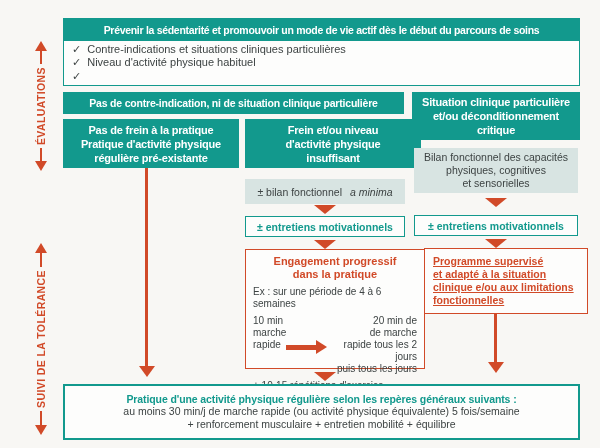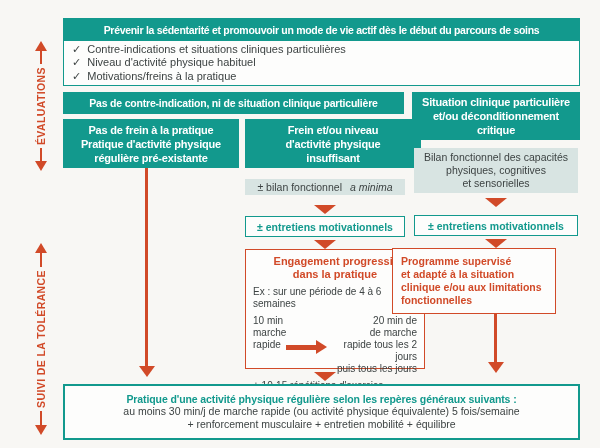--- a/index.html
+++ b/index.html
@@ -128,42 +128,41 @@
     <div class="check-row">
       <span class="check-glyph">✓</span>
       <span>Contre-indications et situations cliniques particulières</span>
     </div>
     <div class="check-row">
       <span class="check-glyph">✓</span>
       <span>Niveau d'activité physique habituel</span>
     </div>
     <div class="check-row">
       <span class="check-glyph">✓</span>
-      <span>Motivations/freins à la pratique</span>
     </div>
   </div>
 
   <div class="abs teal-box small-head" style="left:63px;top:92px;width:341px;height:22px;font-size:10.5px;">Pas de contre-indication, ni de situation clinique particulière</div>
 
   <div class="abs teal-box pre small-head" style="left:412px;top:92px;width:168px;height:48px;">Situation clinique particulière
 et/ou déconditionnement
 critique</div>
 
   <div class="abs teal-box pre small-head" style="left:63px;top:119px;width:176px;height:49px;">Pas de frein à la pratique
 Pratique d'activité physique
 régulière pré-existante</div>
 
   <div class="abs vline" style="left:145px;top:168px;height:198px;"></div>
   <div class="abs vhead" style="left:139px;top:366px;"></div>
 
   <div class="abs teal-box pre small-head" style="left:245px;top:119px;width:176px;height:49px;">Frein et/ou niveau
 d'activité physique
 insuffisant</div>
 
-  <div class="abs light" style="left:245px;top:179px;width:160px;height:16px;font-size:10.5px;">
+  <div class="abs light" style="left:245px;top:179px;width:160px;height:25px;font-size:10.5px;">
     <span>± bilan fonctionnel</span>
     <span style="font-style:italic;margin-left:8px;">a minima</span>
   </div>
 
   <div class="abs tri-down" style="left:314px;top:205px;"></div>
 
   <div class="abs outline-teal teal-text" style="left:245px;top:216px;width:160px;height:21px;display:flex;align-items:center;justify-content:center;font-size:10.5px;">± entretiens motivationnels</div>
 
   <div class="abs tri-down" style="left:314px;top:240px;"></div>
 
@@ -193,21 +192,21 @@
   <div class="abs light pre" style="left:414px;top:148px;width:164px;height:45px;font-size:10.5px;line-height:13px;">Bilan fonctionnel des capacités
 physiques, cognitives
 et sensorielles</div>
 
   <div class="abs tri-down" style="left:485px;top:198px;"></div>
 
   <div class="abs outline-teal teal-text" style="left:414px;top:215px;width:164px;height:21px;display:flex;align-items:center;justify-content:center;font-size:10.5px;">± entretiens motivationnels</div>
 
   <div class="abs tri-down" style="left:485px;top:239px;"></div>
 
-  <div class="abs outline-red programme red-text pre" style="left:392px;top:248px;width:164px;height:66px;">Programme supervisé
+  <div class="abs outline-red programme red-text pre" style="left:424px;top:248px;width:164px;height:66px;text-decoration:underline;">Programme supervisé
 et adapté à la situation
 clinique e/ou aux limitations
 fonctionnelles</div>
 
   <div class="abs vline" style="left:494px;top:314px;height:48px;"></div>
   <div class="abs vhead" style="left:488px;top:362px;"></div>
 
   <div class="abs footer-box" style="left:63px;top:384px;width:517px;height:56px;">
     <div class="f-title teal-text">Pratique d'une activité physique régulière selon les repères généraux suivants :</div>
     <div class="f-line">au moins 30 min/j de marche rapide (ou activité physique équivalente) 5 fois/semaine</div>

